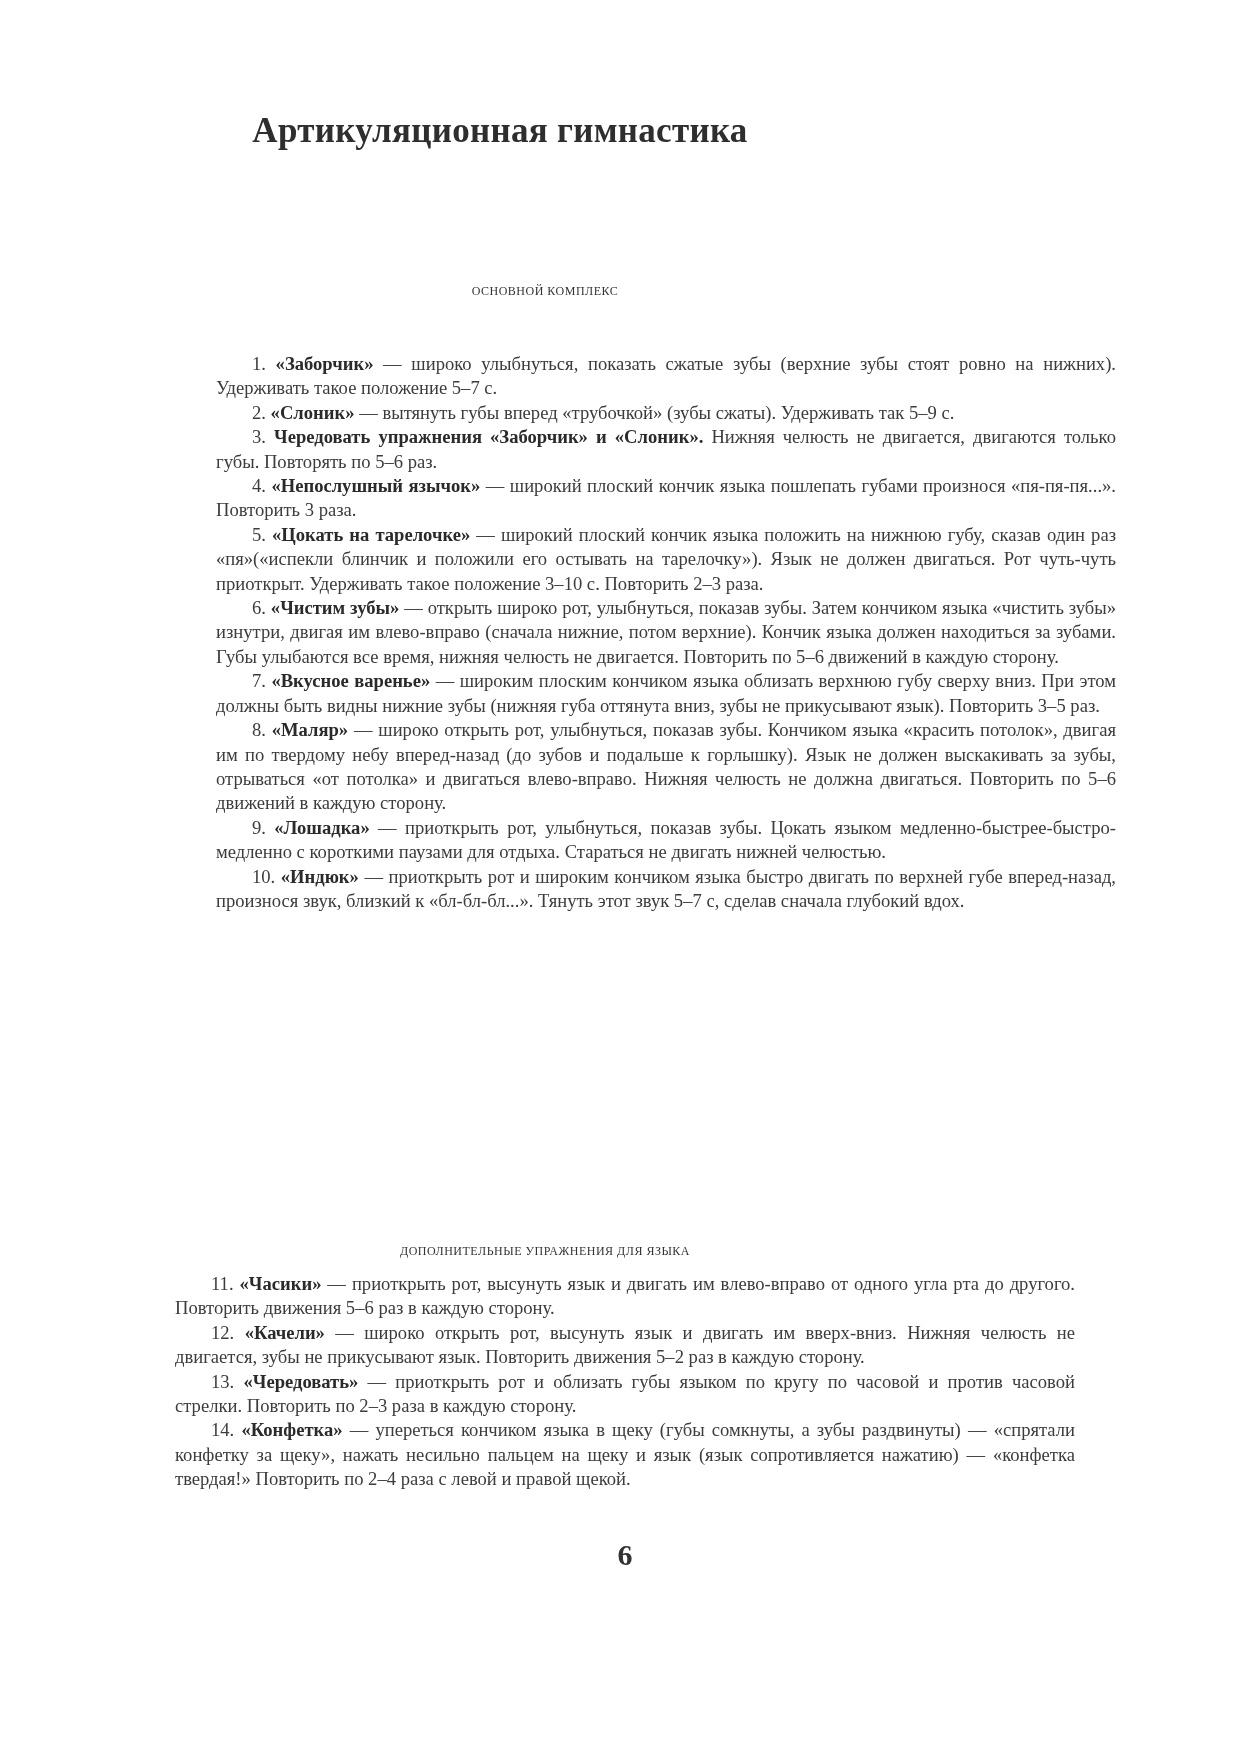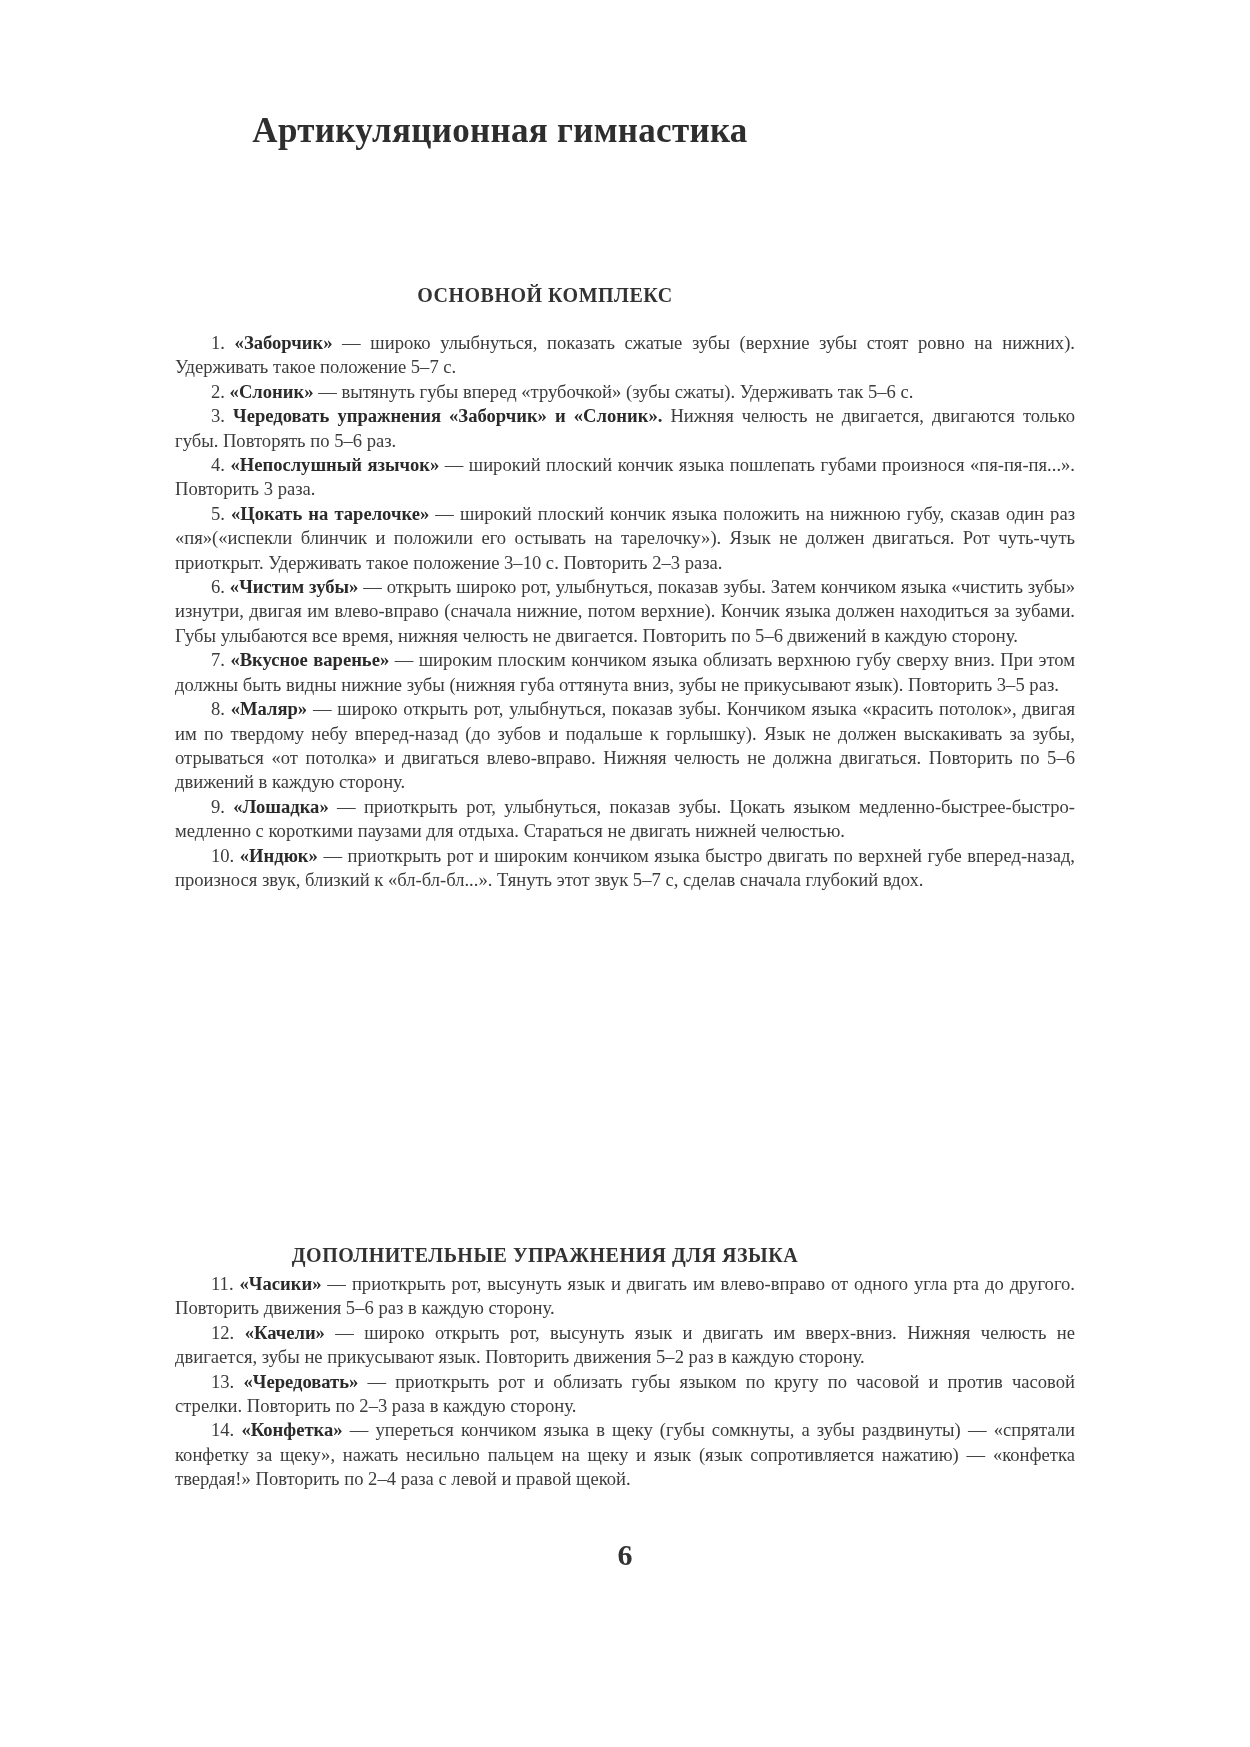--- a/index.html
+++ b/index.html
@@ -1,38 +1,38 @@
 <!DOCTYPE html>
 <html><head>
 <meta charset="utf-8">
 <style>
   html, body { margin: 0; padding: 0; background: #ffffff; }
   body { width: 1250px; height: 1747px; position: relative; overflow: hidden;
          font-family: "Liberation Serif", "DejaVu Serif", serif; color: #3a3a3a; }
   .page-title { position: absolute; top: 88px; left: 0; width: 1000px; text-align: center;
                 font-size: 35px; font-weight: bold; color: #2e2e2e; letter-spacing: 0.3px; }
   .section-heading { position: absolute; left: 0; width: 1090px; text-align: center;
-                     font-size: 20px; font-weight: bold; color: #333; letter-spacing: 0.5px; }
+                     font-size: 12px; font-weight: normal; color: #333; letter-spacing: 0.5px; }
   .section { position: absolute; left: 175px; width: 900px; }
   .item { font-size: 18.6px; line-height: 24.4px; text-align: justify; text-indent: 36px;
           margin: 0; color: #3c3c3c; }
   .item b { color: #2a2a2a; }
   .page-number { position: absolute; top: 1538px; left: 0; width: 1250px; text-align: center;
                  font-size: 30px; font-weight: bold; color: #333; }
 </style>
 </head>
 <body>
 
 <h1 class="page-title">Артикуляционная гимнастика</h1>
 
 <div class="section-heading" style="top:284px;">ОСНОВНОЙ КОМПЛЕКС</div>
 
-<div class="section" style="top:331px;">
+<div class="section" style="top:352px;margin-left:41px;">
   <p class="item"><span>1.</span> <b>«Заборчик»</b><span> — широко улыбнуться, показать сжатые зубы (верхние зубы стоят ровно на нижних). Удерживать такое положение 5–7 с.</span></p>
-  <p class="item"><span>2.</span> <b>«Слоник»</b><span> — вытянуть губы вперед «трубочкой» (зубы сжаты). Удерживать так 5–6 с.</span></p>
+  <p class="item"><span>2.</span> <b>«Слоник»</b><span> — вытянуть губы вперед «трубочкой» (зубы сжаты). Удерживать так 5–9 с.</span></p>
   <p class="item"><span>3.</span> <b>Чередовать упражнения «Заборчик» и «Слоник».</b><span> Нижняя челюсть не двигается, двигаются только губы. Повторять по 5–6 раз.</span></p>
   <p class="item"><span>4.</span> <b>«Непослушный язычок»</b><span> — широкий плоский кончик языка пошлепать губами произнося «пя-пя-пя...». Повторить 3 раза.</span></p>
   <p class="item"><span>5.</span> <b>«Цокать на тарелочке»</b><span> — широкий плоский кончик языка положить на нижнюю губу, сказав один раз «пя»(«испекли блинчик и положили его остывать на тарелочку»). Язык не должен двигаться. Рот чуть-чуть приоткрыт. Удерживать такое положение 3–10 с. Повторить 2–3 раза.</span></p>
   <p class="item"><span>6.</span> <b>«Чистим зубы»</b><span> — открыть широко рот, улыбнуться, показав зубы. Затем кончиком языка «чистить зубы» изнутри, двигая им влево-вправо (сначала нижние, потом верхние). Кончик языка должен находиться за зубами. Губы улыбаются все время, нижняя челюсть не двигается. Повторить по 5–6 движений в каждую сторону.</span></p>
   <p class="item"><span>7.</span> <b>«Вкусное варенье»</b><span> — широким плоским кончиком языка облизать верхнюю губу сверху вниз. При этом должны быть видны нижние зубы (нижняя губа оттянута вниз, зубы не прикусывают язык). Повторить 3–5 раз.</span></p>
   <p class="item"><span>8.</span> <b>«Маляр»</b><span> — широко открыть рот, улыбнуться, показав зубы. Кончиком языка «красить потолок», двигая им по твердому небу вперед-назад (до зубов и подальше к горлышку). Язык не должен выскакивать за зубы, отрываться «от потолка» и двигаться влево-вправо. Нижняя челюсть не должна двигаться. Повторить по 5–6 движений в каждую сторону.</span></p>
   <p class="item"><span>9.</span> <b>«Лошадка»</b><span> — приоткрыть рот, улыбнуться, показав зубы. Цокать языком медленно-быстрее-быстро-медленно с короткими паузами для отдыха. Стараться не двигать нижней челюстью.</span></p>
   <p class="item"><span>10.</span> <b>«Индюк»</b><span> — приоткрыть рот и широким кончиком языка быстро двигать по верхней губе вперед-назад, произнося звук, близкий к «бл-бл-бл...». Тянуть этот звук 5–7 с, сделав сначала глубокий вдох.</span></p>
 </div>
 

